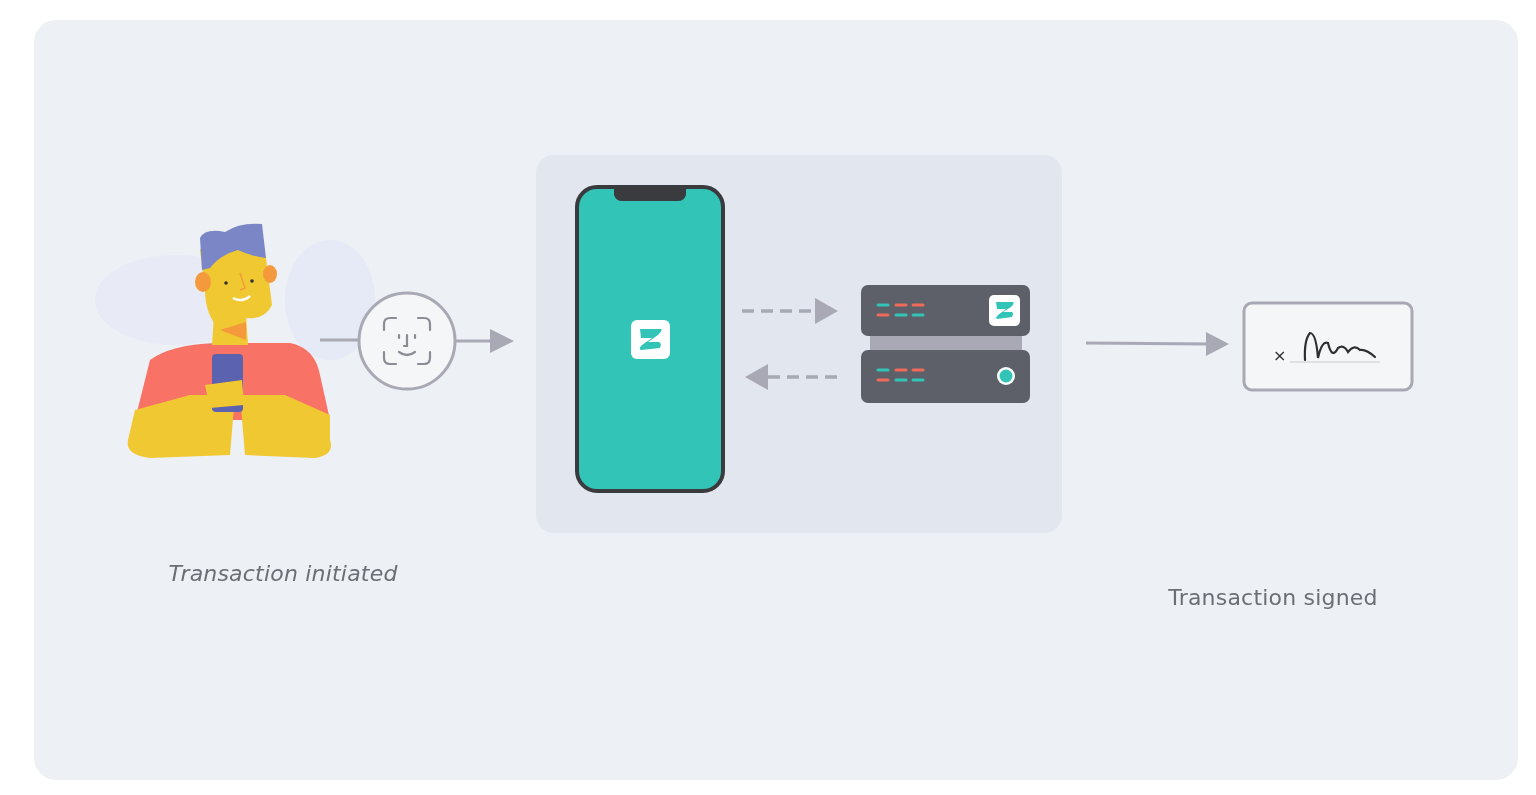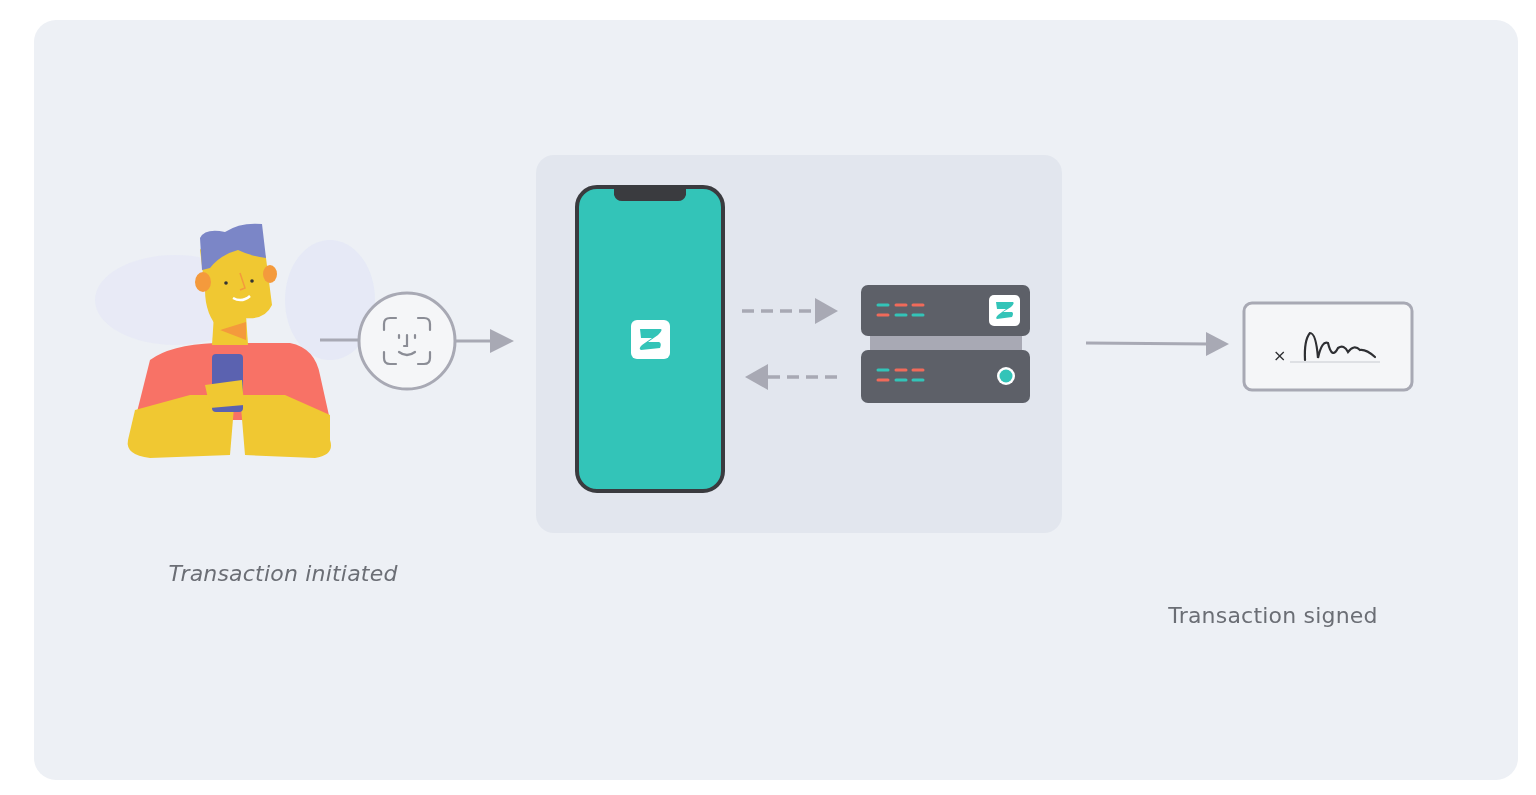--- a/index.html
+++ b/index.html
@@ -113,14 +113,14 @@
   <g>
     <rect x="1244" y="303" width="168" height="87" rx="8" fill="#f5f6f8" stroke="#a8a9b4" stroke-width="3"></rect>
     <line x1="1290" y1="362" x2="1380" y2="362" stroke="#c8c9d0" stroke-width="1.2"></line>
     <path d="M1305 360 Q1304 340 1310 333 Q1316 333 1318 358 Q1322 340 1328 343 Q1332 360 1338 348 Q1344 344 1348 352 Q1354 344 1360 350 Q1366 349 1375 357" stroke="#2e2f33" stroke-width="2.2" fill="none" stroke-linecap="round"></path>
   </g>
 </svg>
 
 <div class="caption" style="left:283px; transform:translateX(-50%); top:556px; white-space:nowrap;font-style:italic;">Transaction initiated</div>
 <div class="caption" style="left:798px; transform:translateX(-50%); top:576px; white-space:nowrap;">
 </div>
-<div class="caption" style="left:1273px; transform:translateX(-50%); top:598px; white-space:nowrap;">Transaction signed</div>
+<div class="caption" style="left:1273px; transform:translateX(-50%); top:580px; white-space:nowrap;">Transaction signed</div>
 <div style="position:absolute; left:1273px; top:346px; font-size:16px; color:#2e2f33;">×</div>
 
 </body></html>

